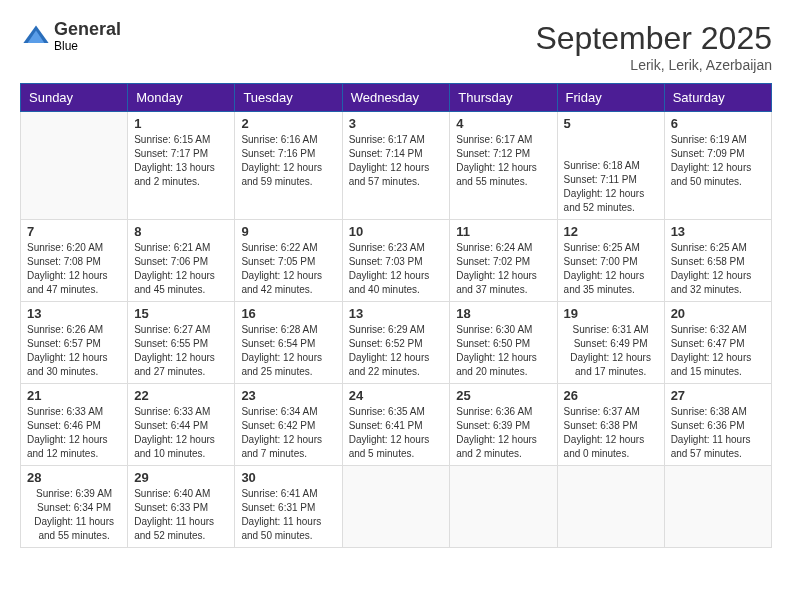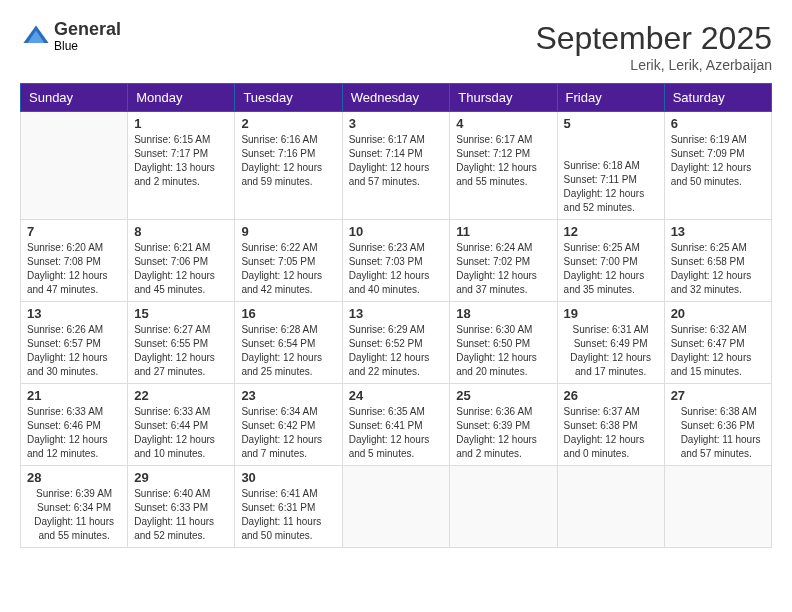--- a/index.html
+++ b/index.html
@@ -309,21 +309,21 @@
         </td>
         <td>
           <div class="day-number">26</div>
           <div class="day-info" style="white-space: pre-line;">Sunrise: 6:37 AM
 Sunset: 6:38 PM
 Daylight: 12 hours
 and 0 minutes.</div>
         </td>
         <td>
           <div class="day-number">27</div>
-          <div class="day-info" style="white-space: pre-line; margin-left: 10px;">Sunrise: 6:38 AM
+          <div class="day-info" style="white-space: pre-line;">Sunrise: 6:38 AM
 Sunset: 6:36 PM
 Daylight: 11 hours
 and 57 minutes.</div>
         </td>
       </tr>
       <tr>
         <td>
           <div class="day-number">28</div>
           <div class="day-info" style="white-space: pre-line; text-align: center;">Sunrise: 6:39 AM
 Sunset: 6:34 PM

